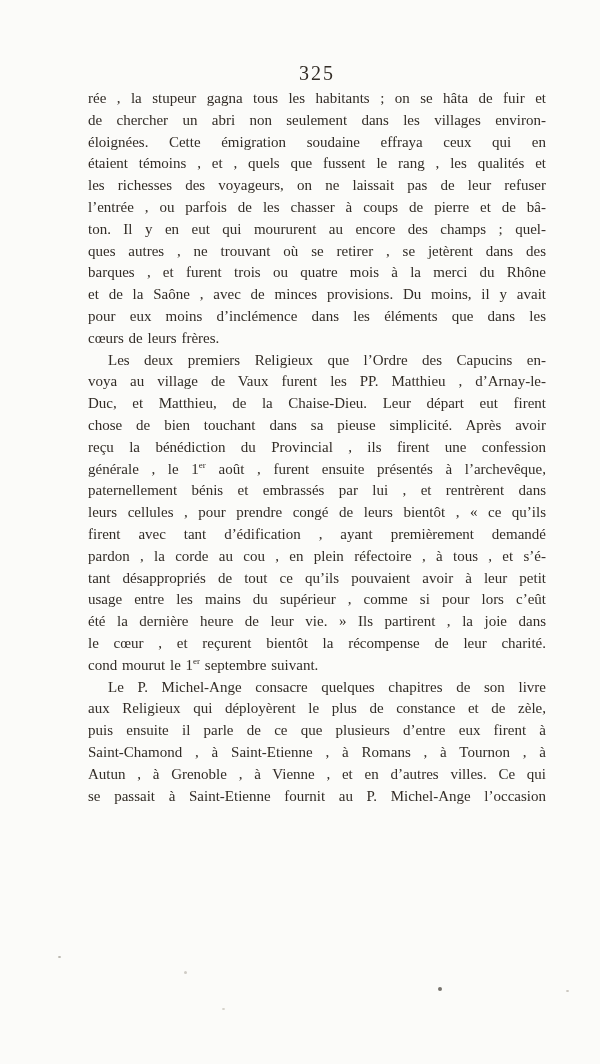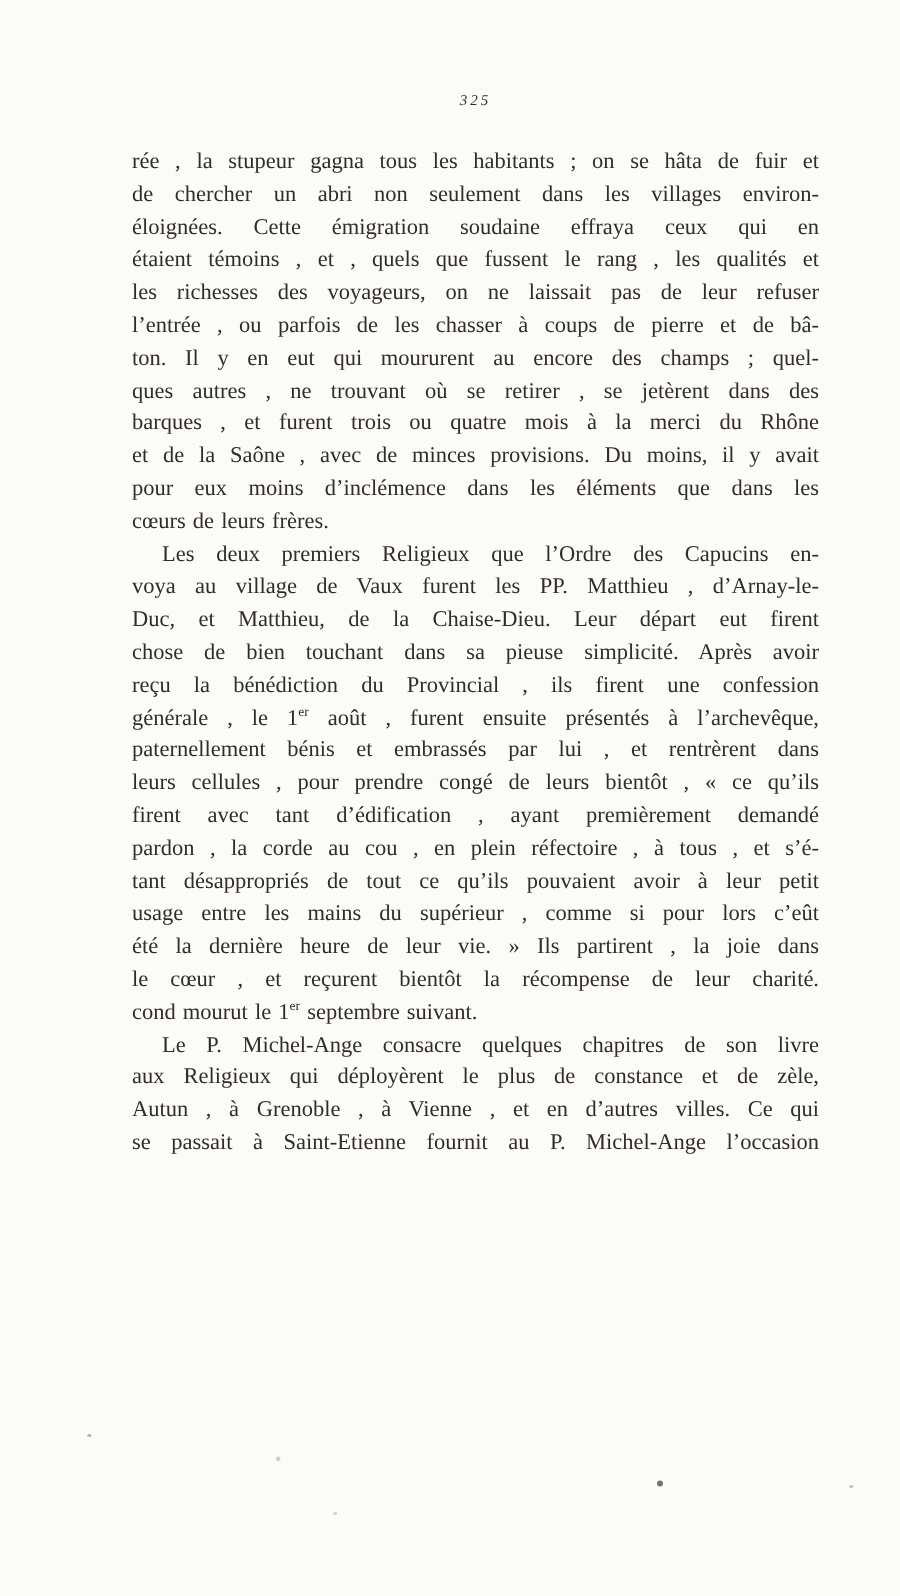--- a/index.html
+++ b/index.html
@@ -13,26 +13,25 @@
     background:var(--paper);
     font-family:"Liberation Serif", serif;
     color:var(--ink);
   }
   .page{
     position:relative; width:600px; height:1064px;
     background:var(--paper);
   }
   .page-number{
     position:absolute; top:62px; left:88px; width:458px;
-    text-align:center; font-size:10px; letter-spacing:2px;
+    text-align:center; font-size:20px; letter-spacing:2px;
     color:var(--ink);
-    font-style:italic;
   }
   .text-block{
-    position:absolute; top:98px; left:88px; width:458px;
+    position:absolute; top:88px; left:88px; width:458px;
   }
   .line{
     font-size:15px; line-height:21.8px; height:21.8px;
     overflow:hidden;
     text-align:justify;
     text-align-last:justify;
     -moz-text-align-last:justify;
     word-spacing:1px;
   }
   .line.last{
@@ -81,20 +80,22 @@
       <div class="line">leurs cellules , pour prendre congé de leurs bientôt , « ce qu’ils</div>
       <div class="line">firent avec tant d’édification , ayant premièrement demandé</div>
       <div class="line">pardon , la corde au cou , en plein réfectoire , à tous , et s’é-</div>
       <div class="line">tant désappropriés de tout ce qu’ils pouvaient avoir à leur petit</div>
       <div class="line">usage entre les mains du supérieur , comme si pour lors c’eût</div>
       <div class="line">été la dernière heure de leur vie. » Ils partirent , la joie dans</div>
       <div class="line">le cœur , et reçurent bientôt la récompense de leur charité.</div>
       <div class="line last">cond mourut le 1<sup>er</sup> septembre suivant.</div>
       <div class="line indent">Le P. Michel-Ange consacre quelques chapitres de son livre</div>
       <div class="line">aux Religieux qui déployèrent le plus de constance et de zèle,</div>
+      <div class="line">puis ensuite il parle de ce que plusieurs d’entre eux firent à</div>
+      <div class="line">Saint-Chamond , à Saint-Etienne , à Romans , à Tournon , à</div>
       <div class="line">Autun , à Grenoble , à Vienne , et en d’autres villes. Ce qui</div>
       <div class="line">se passait à Saint-Etienne fournit au P. Michel-Ange l’occasion</div>
     </div>
 
   <span class="speck s1"></span>
   <span class="speck s2"></span>
   <span class="speck s3"></span>
   <span class="speck s4"></span>
   <span class="speck s5"></span>
 </div>

